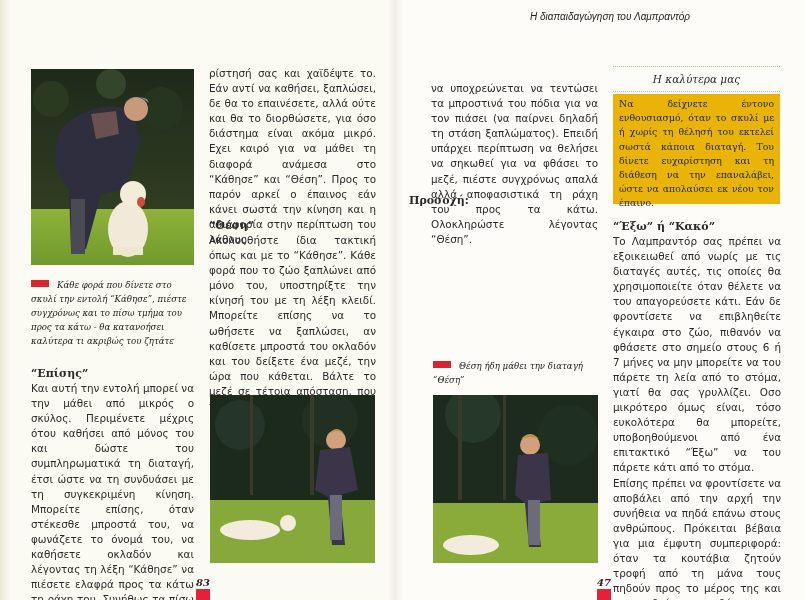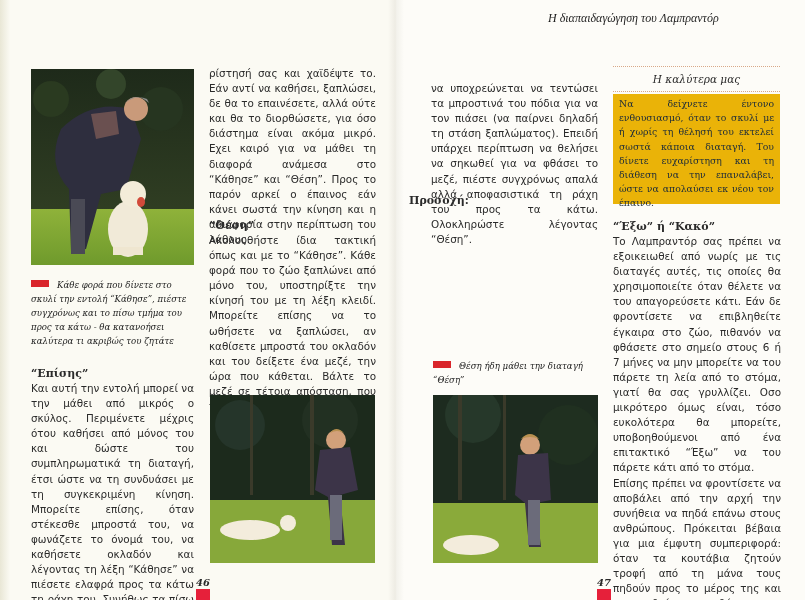--- a/index.html
+++ b/index.html
@@ -26,22 +26,22 @@
     .caption {
       position: absolute; font-family: "DejaVu Serif", serif; font-style: italic;
       font-size: 8.6px; line-height: 14px; color: #222;
     }
     .red-mark {
       display: inline-block; width: 18px; height: 7px; background: #d9252b;
       margin-right: 8px; vertical-align: 1px;
     }
     .photo { position: absolute; overflow: hidden; }
     .running-head {
-      position: absolute; top: 11px; left: 548px; font-family: Liberation Serif, serif;
-      font-style: italic; font-size: 12px; color: #1f1f1f; white-space: nowrap;
+      position: absolute; top: 11px; left: 530px; font-family: Liberation Sans, sans-serif;
+      font-style: italic; font-size: 10px; color: #1f1f1f; white-space: nowrap;
     }
     .advice-title {
       position: absolute; left: 613px; top: 66px; width: 167px; height: 24px;
       border-top: 1px dotted #d8a888; border-bottom: 1px dotted #d8a888;
       font-family: "DejaVu Serif", serif; font-style: italic; font-size: 10.5px;
       text-align: center; line-height: 24px;
     }
     .advice-box {
       position: absolute; left: 613px; top: 94px; width: 155px; height: 104px;
       background: #eab308; padding: 3px 6px;
@@ -120,21 +120,21 @@
     <rect y="105" width="165" height="63" fill="#87a83a"></rect>
     <circle cx="126" cy="45" r="10" fill="#d2a07a"></circle>
     <path d="M120 38 Q126 30 134 38 Q127 34 120 38Z" fill="#b89050"></path>
     <path d="M110 55 L140 52 L148 95 L130 100 L135 150 L122 150 L118 102 L105 95 Z" fill="#3c3448"></path>
     <rect x="120" y="100" width="12" height="45" fill="#6b6b7a"></rect>
     <ellipse cx="40" cy="135" rx="30" ry="10" fill="#f3ecdc"></ellipse>
     <circle cx="78" cy="128" r="8" fill="#f3ecdc"></circle>
   </svg>
 </div>
 
-<div class="page-num" style="left:193px; top:577px;">46</div>
+<div class="page-num" style="left:193px; top:577px;">83</div>
 <div class="page-tab" style="left:196px; top:589px;"></div>
 
 <div class="running-head">Η διαπαιδαγώγηση του Λαμπραντόρ</div>
 
 <div class="col" style="left:431px; top:81px; width:167px;">
   <p>να υποχρεώνεται να τεντώσει τα μπροστινά του πόδια για να τον πιάσει (να παίρνει δηλαδή τη στάση ξαπλώματος). Επειδή υπάρχει περίπτωση να θελήσει να σηκωθεί για να φθάσει το μεζέ, πιέστε συγχρόνως απαλά αλλά αποφασιστικά τη ράχη του προς τα κάτω. Ολοκληρώστε λέγοντας “Θέση”.</p>
 </div>
 
 <div class="col" style="left:409px; top:193px; width:167px;">
   <p class="heading">Προσοχή:</p>

